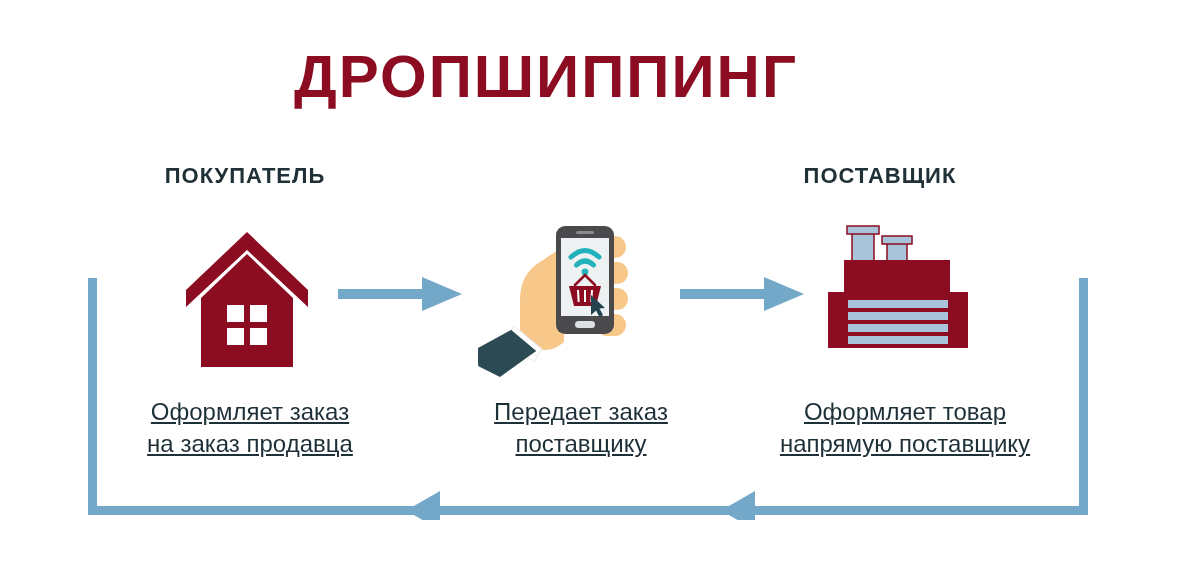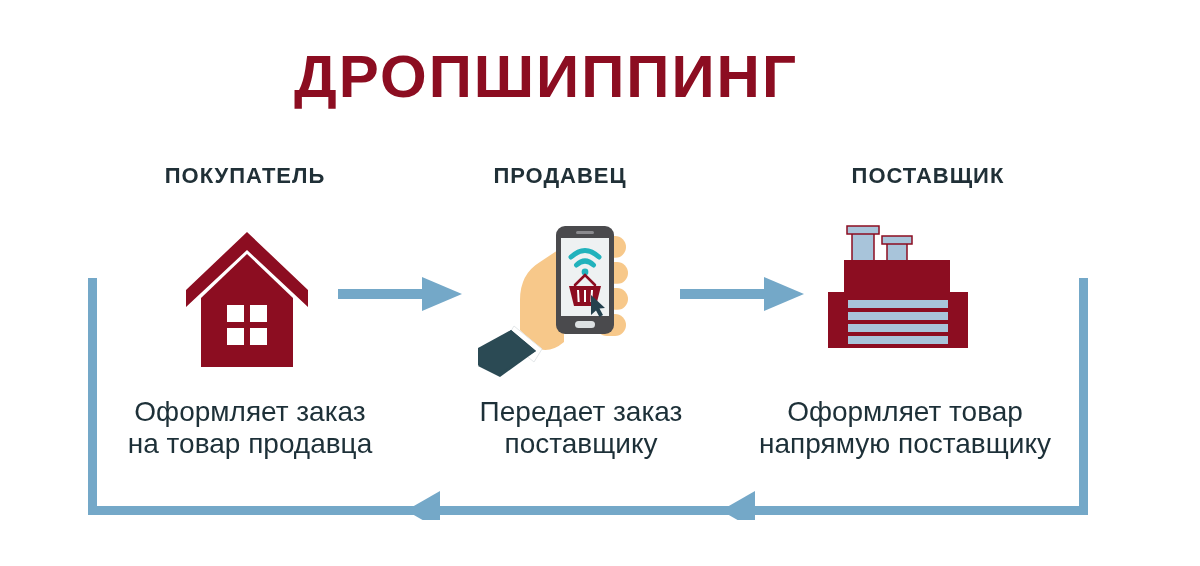--- a/index.html
+++ b/index.html
@@ -40,31 +40,32 @@
     width: 320px;
     text-align: center;
     font-size: 22px;
     font-weight: bold;
     letter-spacing: 1px;
     color: #203037;
     white-space: nowrap;
   }
   #heading-0 { left: 85px; }
   #heading-1 { left: 400px; }
-  #heading-2 { left: 768px; }
+  #heading-2 { left: 720px; }
 
   
   .caption {
     position: absolute;
     top: 396px;
     width: 330px;
     text-align: center;
-    font-size: 28px;
+    font-size: 24px;
     line-height: 32px;
     color: #1d3038;
+    text-decoration: underline;
   }
   #caption-0 { left: 85px; }
   #caption-1 { left: 416px; }
   #caption-2 { left: 740px; }
   .caption .ln { display: block; white-space: nowrap; }
 
   
   .icon-wrap { position: absolute; }
   #icon-house   { left: 186px; top: 232px; width: 122px; height: 135px; }
   #icon-phone   { left: 478px; top: 222px; width: 160px; height: 155px; }
@@ -85,21 +86,20 @@
   }
 </style>
 </head>
 <body>
 
 <div id="canvas">
 
   <div id="title">ДРОПШИППИНГ</div>
 
   <div class="col-heading" id="heading-0">ПОКУПАТЕЛЬ</div>
-  <div class="col-heading" id="heading-1">ПРОДАВЕЦ</div>
   <div class="col-heading" id="heading-2">ПОСТАВЩИК</div>
 
   <div id="return-loop">
     <svg width="1000" height="242" viewBox="0 0 1000 242" xmlns="http://www.w3.org/2000/svg">
 
       <rect x="0" y="0" width="9" height="237" fill="#74A8C8"></rect>
 
       <rect x="991" y="0" width="9" height="237" fill="#74A8C8"></rect>
 
       <rect x="0" y="228" width="1000" height="9" fill="#74A8C8"></rect>
@@ -204,21 +204,21 @@
 
       <rect x="20" y="76" width="100" height="8" fill="#A8C4DA"></rect>
       <rect x="20" y="88" width="100" height="8" fill="#A8C4DA"></rect>
       <rect x="20" y="100" width="100" height="8" fill="#A8C4DA"></rect>
       <rect x="20" y="112" width="100" height="8" fill="#A8C4DA"></rect>
     </svg>
   </div>
 
   <div class="caption" id="caption-0">
     <span class="ln">Оформляет заказ</span>
-    <span class="ln">на товар продавца</span>
+    <span class="ln">на заказ продавца</span>
   </div>
   <div class="caption" id="caption-1">
     <span class="ln">Передает заказ</span>
     <span class="ln">поставщику</span>
   </div>
   <div class="caption" id="caption-2">
     <span class="ln">Оформляет товар</span>
     <span class="ln">напрямую поставщику</span>
   </div>
 

